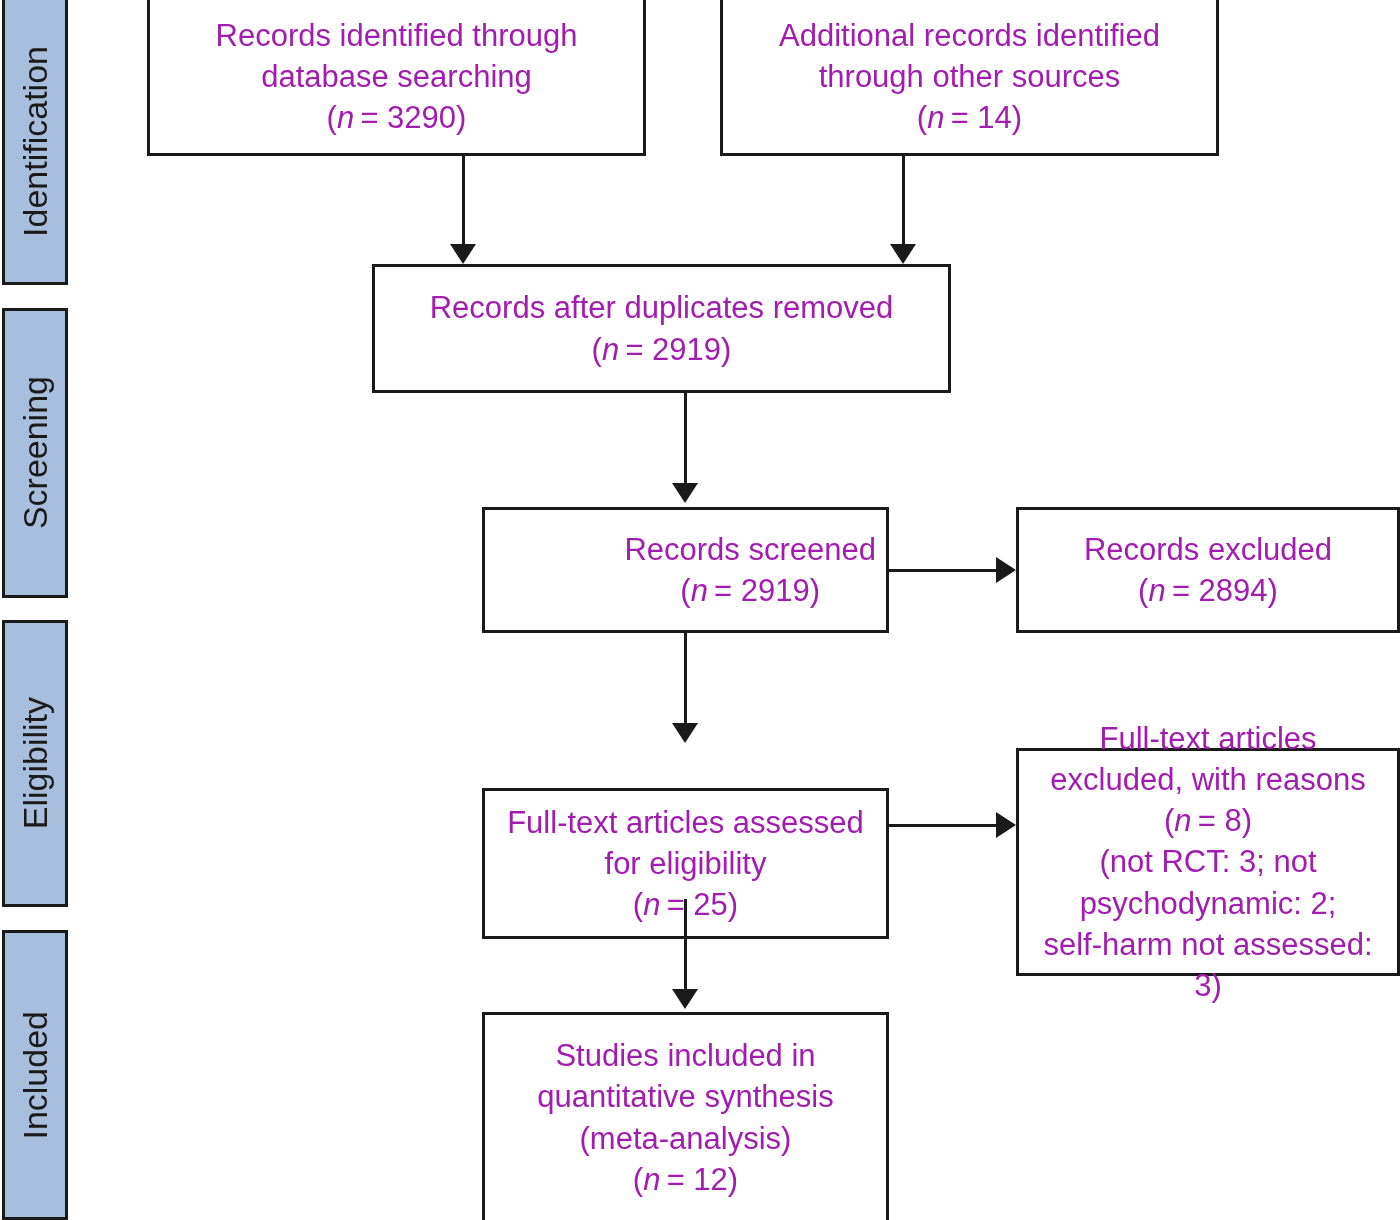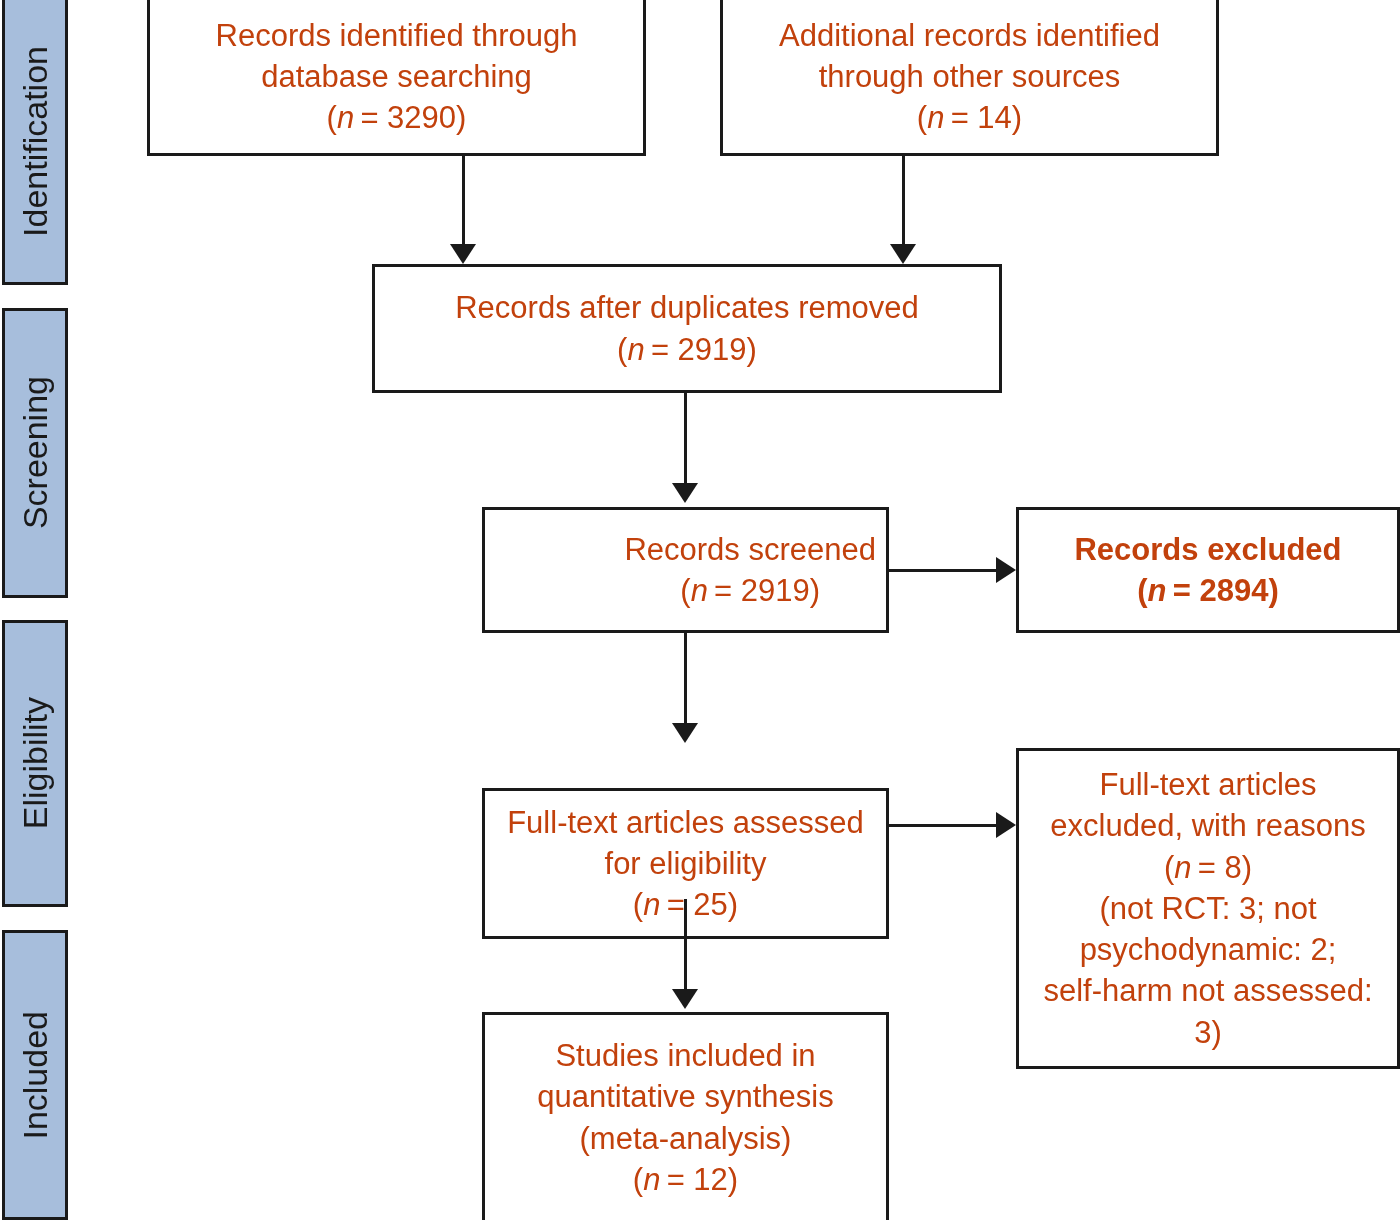--- a/index.html
+++ b/index.html
@@ -43,21 +43,21 @@
     border: 3px solid #1a1a1a;
     box-sizing: border-box;
     display: flex;
     align-items: center;
     justify-content: center;
     text-align: center;
   }
   .box-text {
     font-size: 31px;
     line-height: 1.33;
-    color: #c2410c;
+    color: #a21caf;
     padding: 0 10px;
     white-space: pre-line;
   }
   .box-text i {
     font-style: italic;
   }
 
   
   .v-line {
     position: absolute;
@@ -114,46 +114,46 @@
   <div class="flow-box" style="left:720px; top:-3px; width:499px; height:159px;">
     <span class="box-text">Additional records identified<br>through other sources<br>(<i>n</i> = 14)</span>
   </div>
 
   <div class="v-line" style="left:462px; top:156px; width:3px; height:90px;"></div>
   <div class="arrow-down" style="left:450px; top:244px;"></div>
 
   <div class="v-line" style="left:902px; top:156px; width:3px; height:90px;"></div>
   <div class="arrow-down" style="left:890px; top:244px;"></div>
 
-  <div class="flow-box" style="left:372px; top:264px; width:630px; height:129px;">
+  <div class="flow-box" style="left:372px; top:264px; width:579px; height:129px;">
     <span class="box-text">Records after duplicates removed<br>(<i>n</i> = 2919)</span>
   </div>
 
   <div class="v-line" style="left:684px; top:393px; width:3px; height:90px;"></div>
   <div class="arrow-down" style="left:672px; top:483px;"></div>
 
   <div class="flow-box" style="left:482px; top:507px; width:407px; height:126px;justify-content:flex-end;">
     <span class="box-text">Records screened<br>(<i>n</i> = 2919)</span>
   </div>
 
-  <div class="flow-box" style="left:1016px; top:507px; width:384px; height:126px;font-weight:bold;">
+  <div class="flow-box" style="left:1016px; top:507px; width:384px; height:126px;">
     <span class="box-text">Records excluded<br>(<i>n</i> = 2894)</span>
   </div>
 
   <div class="h-line" style="left:889px; top:569px; width:108px; height:3px;"></div>
   <div class="arrow-right" style="left:996px; top:557px;"></div>
 
   <div class="v-line" style="left:684px; top:633px; width:3px; height:90px;"></div>
   <div class="arrow-down" style="left:672px; top:723px;"></div>
 
   <div class="flow-box" style="left:482px; top:748px; width:407px; height:151px;margin-top:40px;">
     <span class="box-text">Full-text articles assessed<br>for eligibility<br>(<i>n</i> = 25)</span>
   </div>
 
-  <div class="flow-box" style="left:1016px; top:748px; width:384px; height:321px;">
+  <div class="flow-box" style="left:1016px; top:748px; width:384px; height:228px;">
     <span class="box-text">Full-text articles<br>excluded, with reasons<br>(<i>n</i> = 8)<br>(not RCT: 3; not<br>psychodynamic: 2;<br>self-harm not assessed:<br>3)</span>
   </div>
 
   <div class="h-line" style="left:889px; top:824px; width:108px; height:3px;"></div>
   <div class="arrow-right" style="left:996px; top:812px;"></div>
 
   <div class="v-line" style="left:684px; top:899px; width:3px; height:90px;"></div>
   <div class="arrow-down" style="left:672px; top:989px;"></div>
 
   <div class="flow-box" style="left:482px; top:1012px; width:407px; height:211px;">

